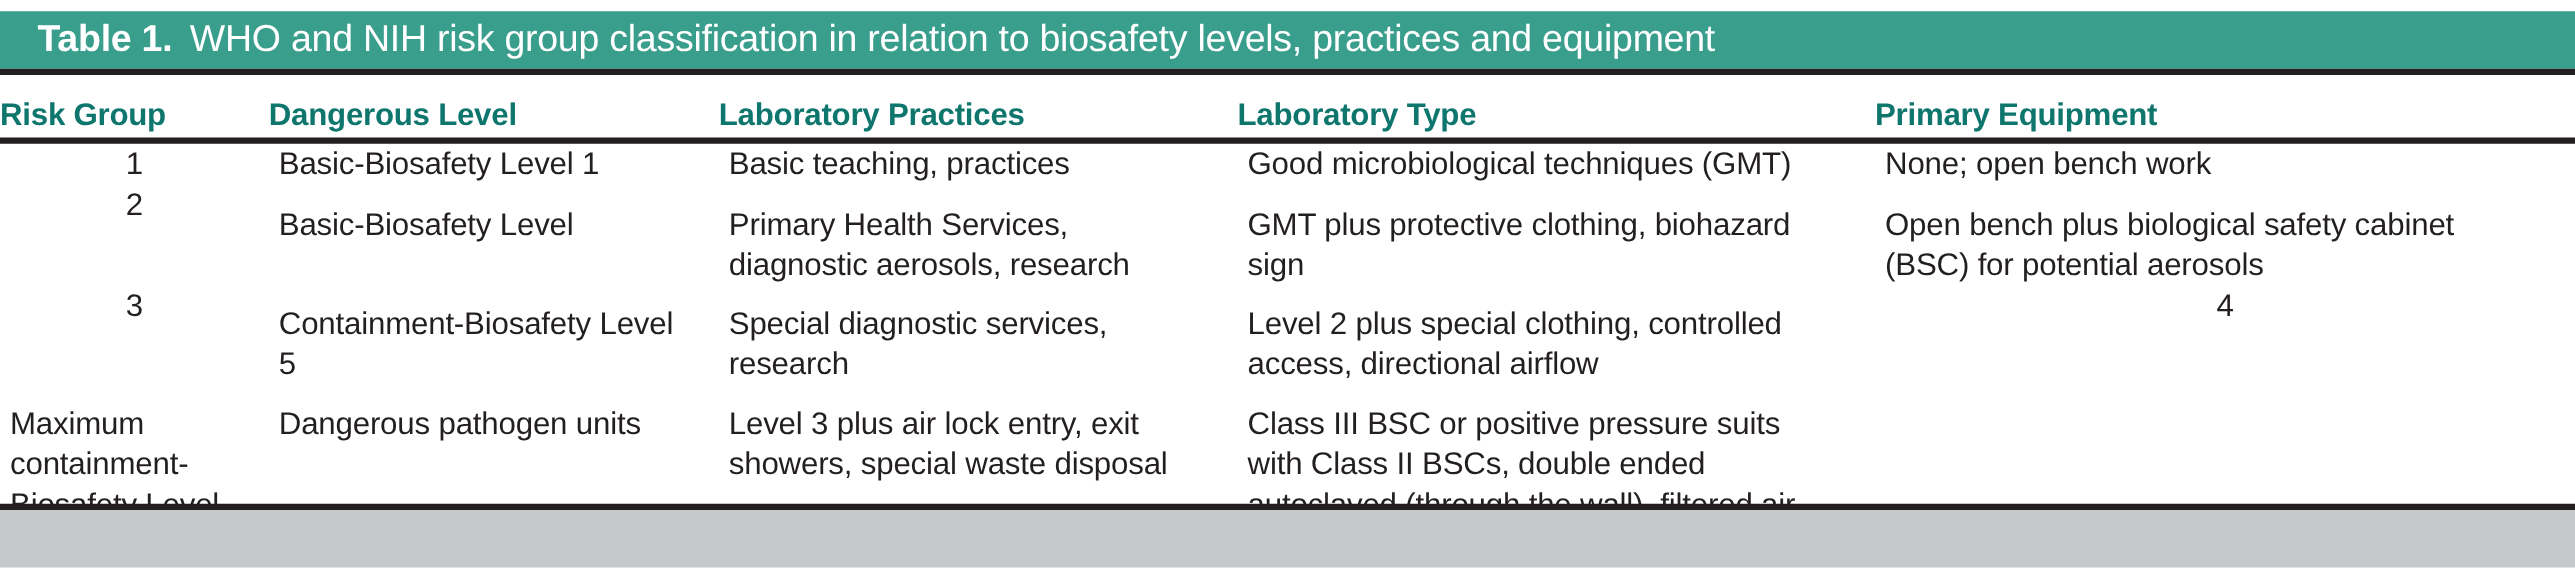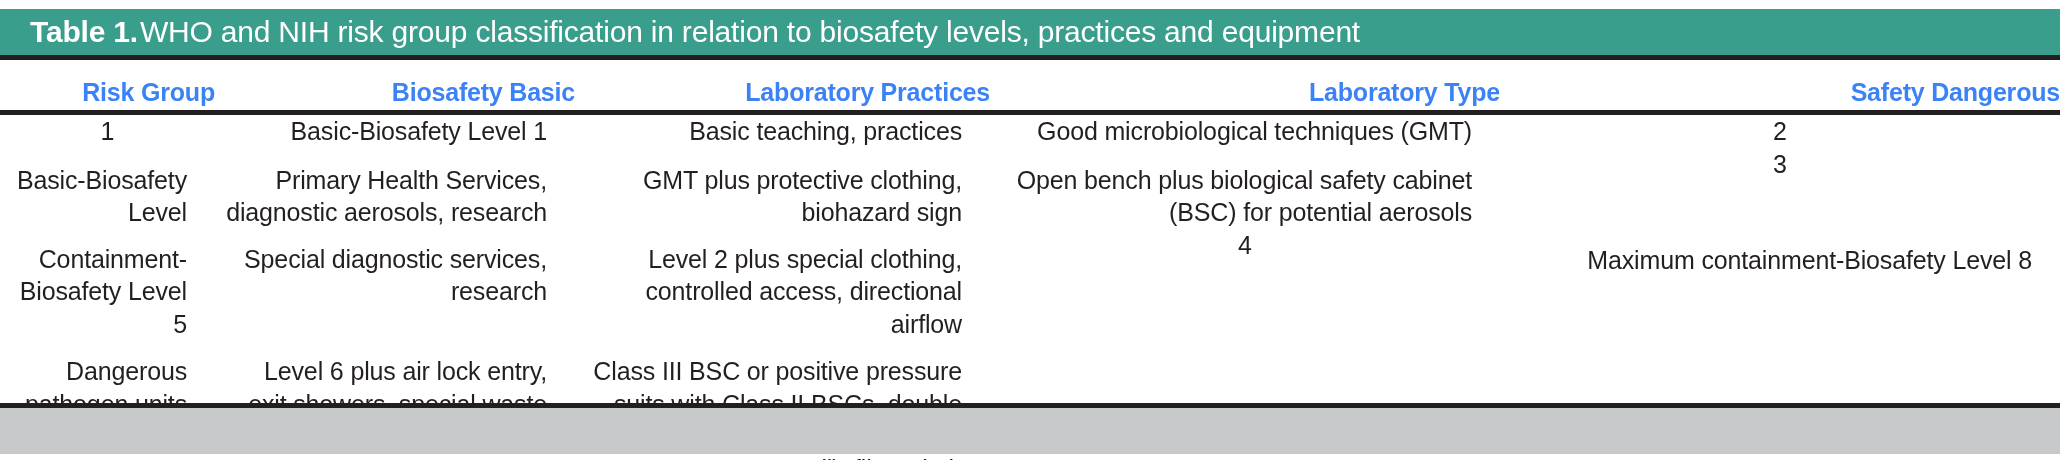--- a/index.html
+++ b/index.html
@@ -39,21 +39,21 @@
     font-size: 30px;
     font-weight: bold;
     letter-spacing: -0.2px;
     white-space: pre;
   }
   .title-text {
     color: #ffffff;
     font-size: 30px;
     font-weight: normal;
     letter-spacing: -0.2px;
-    margin-left: 2px;
+    margin-left: 14px;
     white-space: pre;
   }
 
   
   .rule {
     position: absolute;
     left: 0;
     width: 2060px;
     background: #231f20;
   }
@@ -80,41 +80,40 @@
     display: grid;
     grid-template-columns: 215px 360px 415px 510px 560px;
     box-sizing: border-box;
   }
   .grid.head { top: 80px; }
   .grid.body { top: 115px; }
 
   .col-head {
     font-size: 25px;
     font-weight: bold;
-    color: #3b82f6;
-    text-align: right;
+    color: #0f766e;
+    text-align: left;
     line-height: 1.0;
     letter-spacing: -0.2px;
     white-space: nowrap;
   }
   .cell {
     font-size: 25px;
     color: #231f20;
     line-height: 1.30;
     letter-spacing: -0.15px;
     padding: 0 28px 0 0;
     box-sizing: border-box;
   }
   .cell.rg {
     text-align: center;
     padding: 0;
   }
   .cell.pad-left {
     padding-left: 8px;
-    text-align: right;
   }
 
   
   .rowgap-1 { padding-top: 0px; }
   .rowgap-2 { padding-top: 16px; }
   .rowgap-3 { padding-top: 14px; }
   .rowgap-4 { padding-top: 15px; }
 </style>
 </head>
 <body>
@@ -123,50 +122,51 @@
 
   <div class="title-bar" style="background: rgb(58, 158, 141);">
     <span class="title-number">Table 1.</span>
     <span class="title-text">WHO and NIH risk group classification in relation to biosafety levels, practices and equipment</span>
   </div>
 
   <div class="rule rule-under-title" style="background: rgb(35, 31, 32);"></div>
 
   <div class="grid head">
     <div class="col-head">Risk Group</div>
-    <div class="col-head">Biosafety Basic</div>
+    <div class="col-head">Dangerous Level</div>
     <div class="col-head">Laboratory Practices</div>
     <div class="col-head">Laboratory Type</div>
-    <div class="col-head">Safety Dangerous</div>
+    <div class="col-head">Primary Equipment</div>
   </div>
 
   <div class="rule rule-under-head" style="background: rgb(35, 31, 32);"></div>
 
   <div class="grid body">
 
     <div class="cell rg rowgap-1">1</div>
     <div class="cell pad-left rowgap-1">Basic-Biosafety Level 1</div>
     <div class="cell pad-left rowgap-1">Basic teaching, practices</div>
     <div class="cell pad-left rowgap-1">Good microbiological techniques (GMT)</div>
+    <div class="cell pad-left rowgap-1">None; open bench work</div>
 
     <div class="cell rg rowgap-2">2</div>
     <div class="cell pad-left rowgap-2">Basic-Biosafety Level</div>
     <div class="cell pad-left rowgap-2">Primary Health Services, diagnostic aerosols, research</div>
     <div class="cell pad-left rowgap-2">GMT plus protective clothing, biohazard sign</div>
     <div class="cell pad-left rowgap-2">Open bench plus biological safety cabinet (BSC) for potential aerosols</div>
 
     <div class="cell rg rowgap-3">3</div>
     <div class="cell pad-left rowgap-3">Containment-Biosafety Level 5</div>
     <div class="cell pad-left rowgap-3">Special diagnostic services, research</div>
     <div class="cell pad-left rowgap-3">Level 2 plus special clothing, controlled access, directional airflow</div>
 
     <div class="cell rg rowgap-4">4</div>
     <div class="cell pad-left rowgap-4">Maximum containment-Biosafety Level 8</div>
     <div class="cell pad-left rowgap-4">Dangerous pathogen units</div>
-    <div class="cell pad-left rowgap-4">Level 6 plus air lock entry, exit showers, special waste disposal</div>
+    <div class="cell pad-left rowgap-4">Level 3 plus air lock entry, exit showers, special waste disposal</div>
     <div class="cell pad-left rowgap-4">Class III BSC or positive pressure suits with Class II BSCs, double ended autoclaved (through the wall), filtered air</div>
 
   </div>
 
   <div class="rule rule-bottom" style="background: rgb(35, 31, 32);"></div>
   <div class="footer-band" style="background: rgb(198, 200, 201);"></div>
 
 </div>
 
 </body></html>

